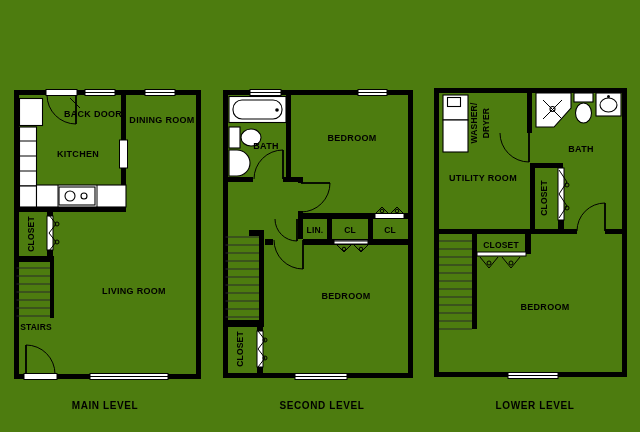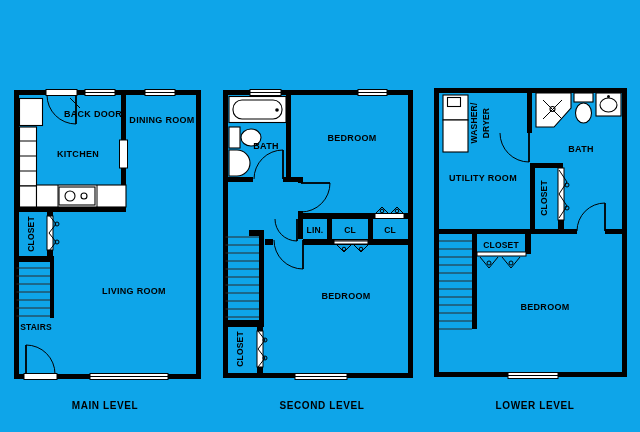--- a/index.html
+++ b/index.html
@@ -1,16 +1,16 @@
 <!DOCTYPE html>
 <html><head>
 <meta charset="utf-8">
 <style>
   html,body{margin:0;padding:0;background:#ffffff;}
-  .stage{position:relative;width:640px;height:432px;background:#0ea5e9;overflow:hidden;}
+  .stage{position:relative;width:640px;height:432px;background:#4d7c0f;overflow:hidden;}
   svg{display:block;}
   .wall{fill:#000;stroke:none;}
   .thin{fill:none;stroke:#000;stroke-width:1.1;}
   .thinf{fill:#fff;stroke:#000;stroke-width:1.1;}
   .win{fill:#fff;stroke:#000;stroke-width:1;}
   .door{fill:none;stroke:#000;stroke-width:1.8;}
   .arc{fill:none;stroke:#000;stroke-width:1;}
   .tread{fill:none;stroke:#2a2a2a;stroke-width:1;}
   .zig{fill:none;stroke:#000;stroke-width:1;}
   .lbl{font:bold 9px "Liberation Sans","DejaVu Sans",sans-serif;fill:#000;text-anchor:middle;letter-spacing:.3px;}

